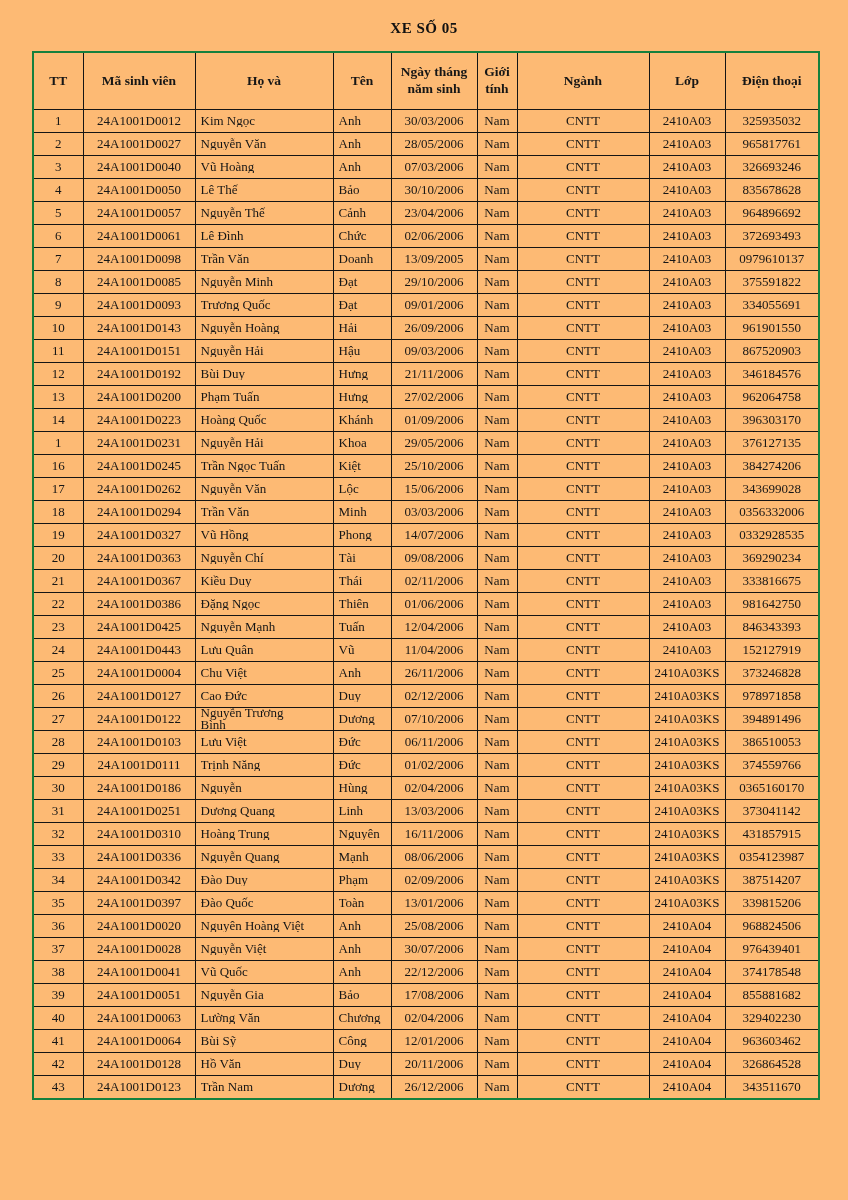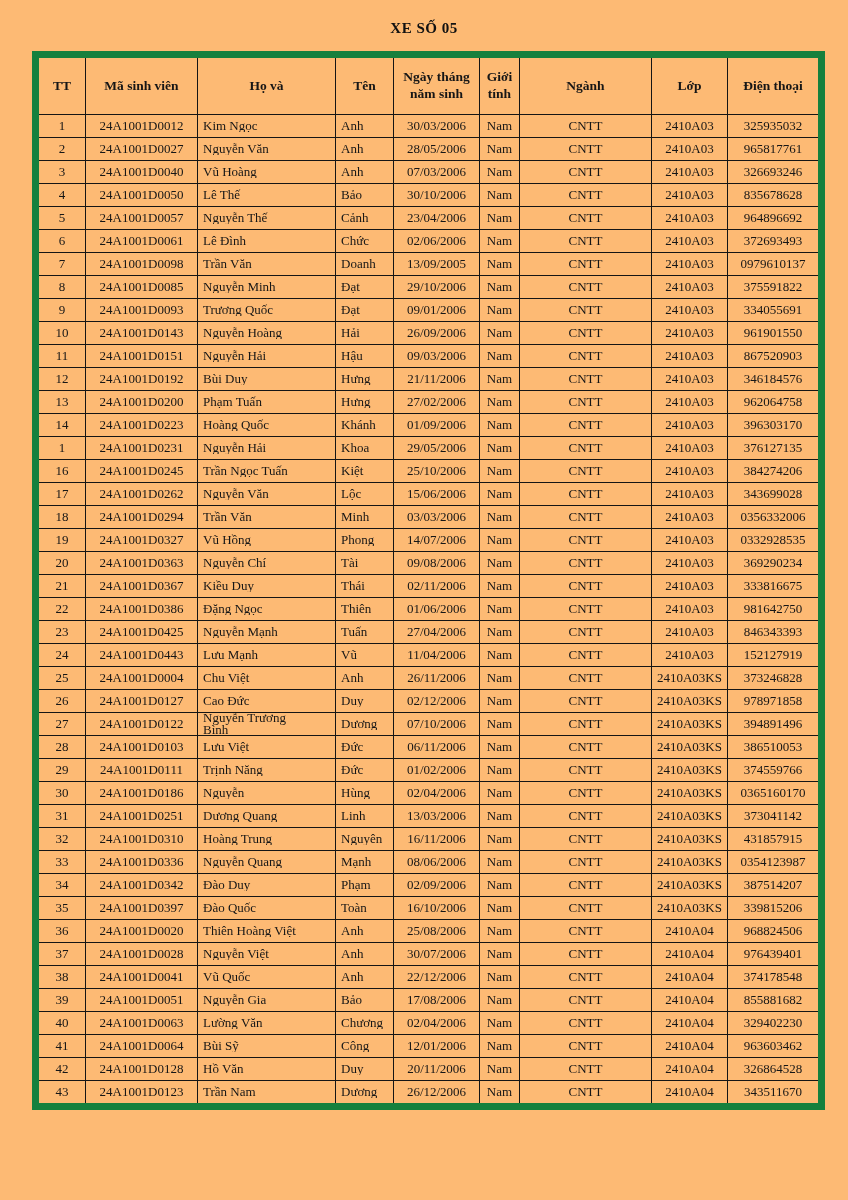--- a/index.html
+++ b/index.html
@@ -35,21 +35,21 @@
     font-size: 13px;
   }
   table.student-table th,
   table.student-table td {
     border: 1px solid #151515;
     padding: 0 3px;
     overflow: hidden;
     white-space: normal;
   }
   table.student-table {
-    border: 7px solid #15803d;
+    border: 2px solid #15803d;
   }
   thead th {
     height: 56px;
     font-weight: bold;
     text-align: center;
     vertical-align: middle;
     font-size: 13.5px;
     line-height: 1.25;
   }
   tbody td {
@@ -1152,21 +1152,21 @@
               <span>Nguyễn Mạnh</span>
             </div>
           </td>
           <td class="cell-ten al-left">
             <div class="clip">
               <span>Tuấn</span>
             </div>
           </td>
           <td class="cell-dob">
             <div class="clip">
-              <span>27/04/2006</span>
+              <span>12/04/2006</span>
             </div>
           </td>
           <td class="cell-gender">
             <div class="clip">
               <span>Nam</span>
             </div>
           </td>
           <td class="cell-nganh">
             <div class="clip">
               <span>CNTT</span>
@@ -1189,21 +1189,21 @@
               <span>24</span>
             </div>
           </td>
           <td class="cell-msv">
             <div class="clip">
               <span>24A1001D0443</span>
             </div>
           </td>
           <td class="cell-ho al-left">
             <div class="clip">
-              <span>Lưu Mạnh</span>
+              <span>Lưu Quân</span>
             </div>
           </td>
           <td class="cell-ten al-left">
             <div class="clip">
               <span>Vũ</span>
             </div>
           </td>
           <td class="cell-dob">
             <div class="clip">
               <span>11/04/2006</span>
@@ -1717,21 +1717,21 @@
               <span>Đào Quốc</span>
             </div>
           </td>
           <td class="cell-ten al-left">
             <div class="clip">
               <span>Toàn</span>
             </div>
           </td>
           <td class="cell-dob">
             <div class="clip">
-              <span>16/10/2006</span>
+              <span>13/01/2006</span>
             </div>
           </td>
           <td class="cell-gender">
             <div class="clip">
               <span>Nam</span>
             </div>
           </td>
           <td class="cell-nganh">
             <div class="clip">
               <span>CNTT</span>
@@ -1754,21 +1754,21 @@
               <span>36</span>
             </div>
           </td>
           <td class="cell-msv">
             <div class="clip">
               <span>24A1001D0020</span>
             </div>
           </td>
           <td class="cell-ho al-left">
             <div class="clip">
-              <span>Thiên Hoàng Việt</span>
+              <span>Nguyên Hoàng Việt</span>
             </div>
           </td>
           <td class="cell-ten al-left">
             <div class="clip">
               <span>Anh</span>
             </div>
           </td>
           <td class="cell-dob">
             <div class="clip">
               <span>25/08/2006</span>

